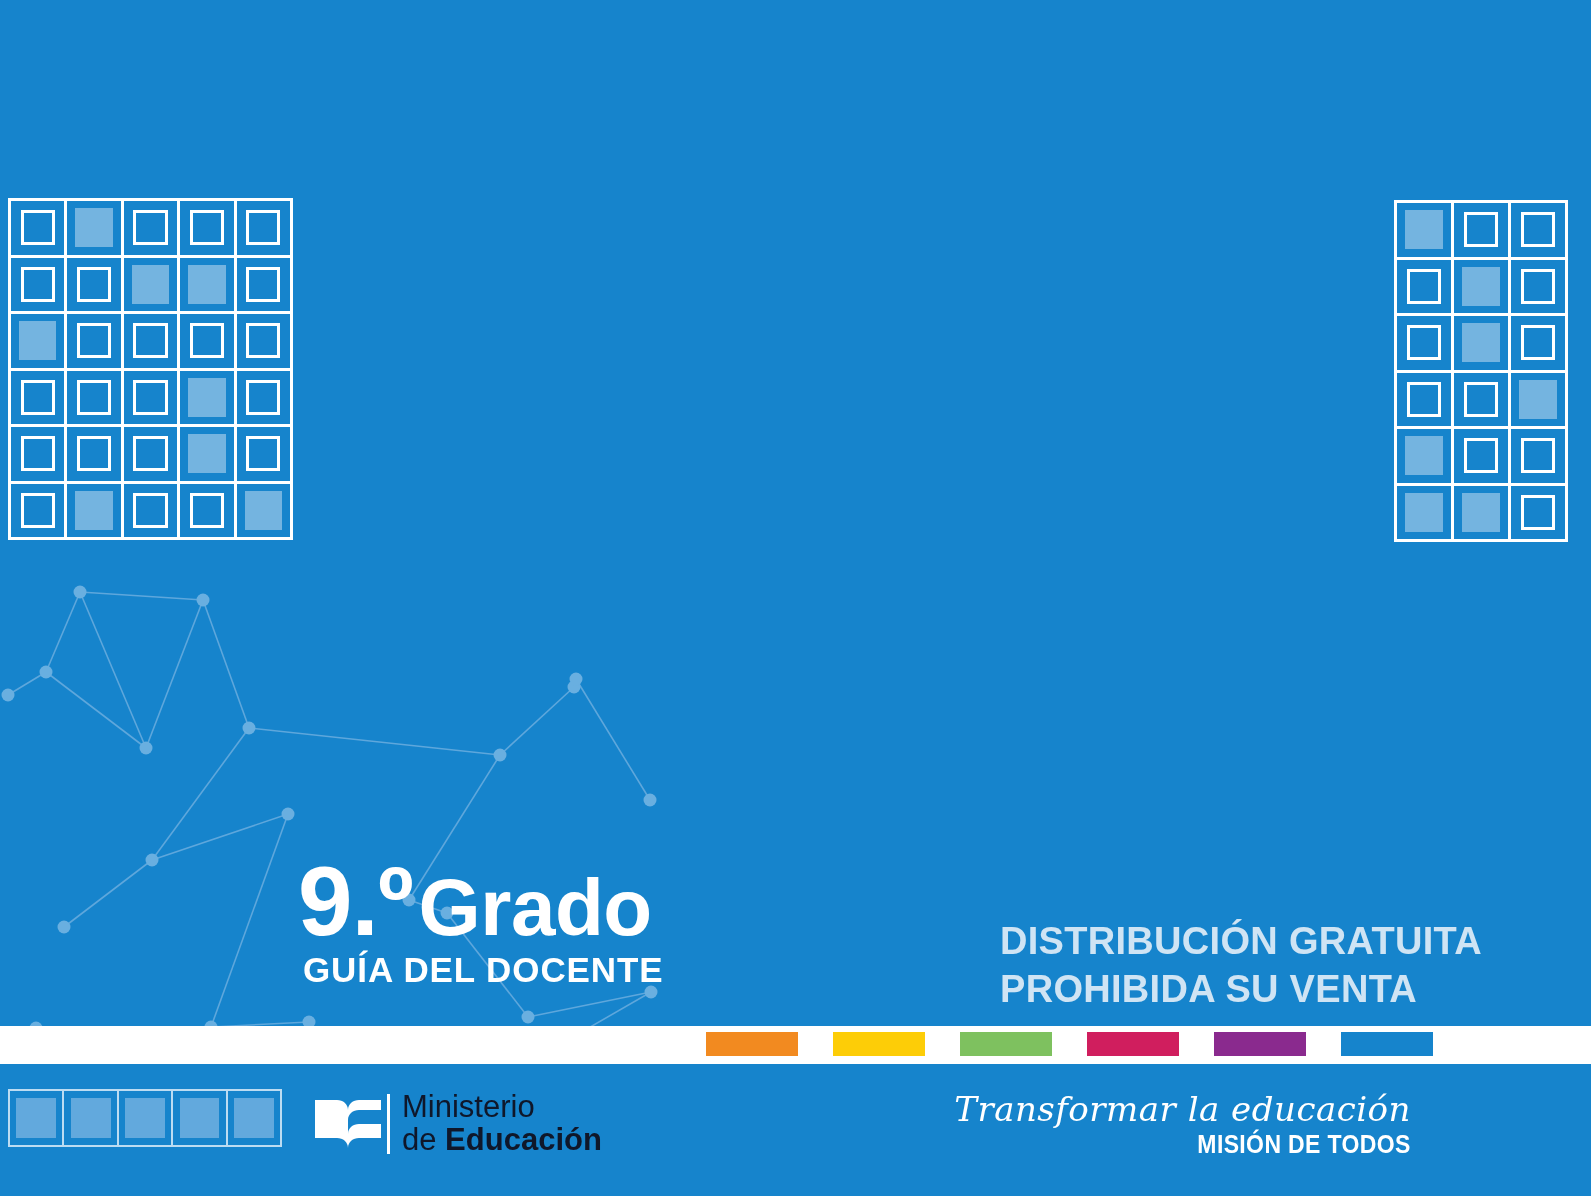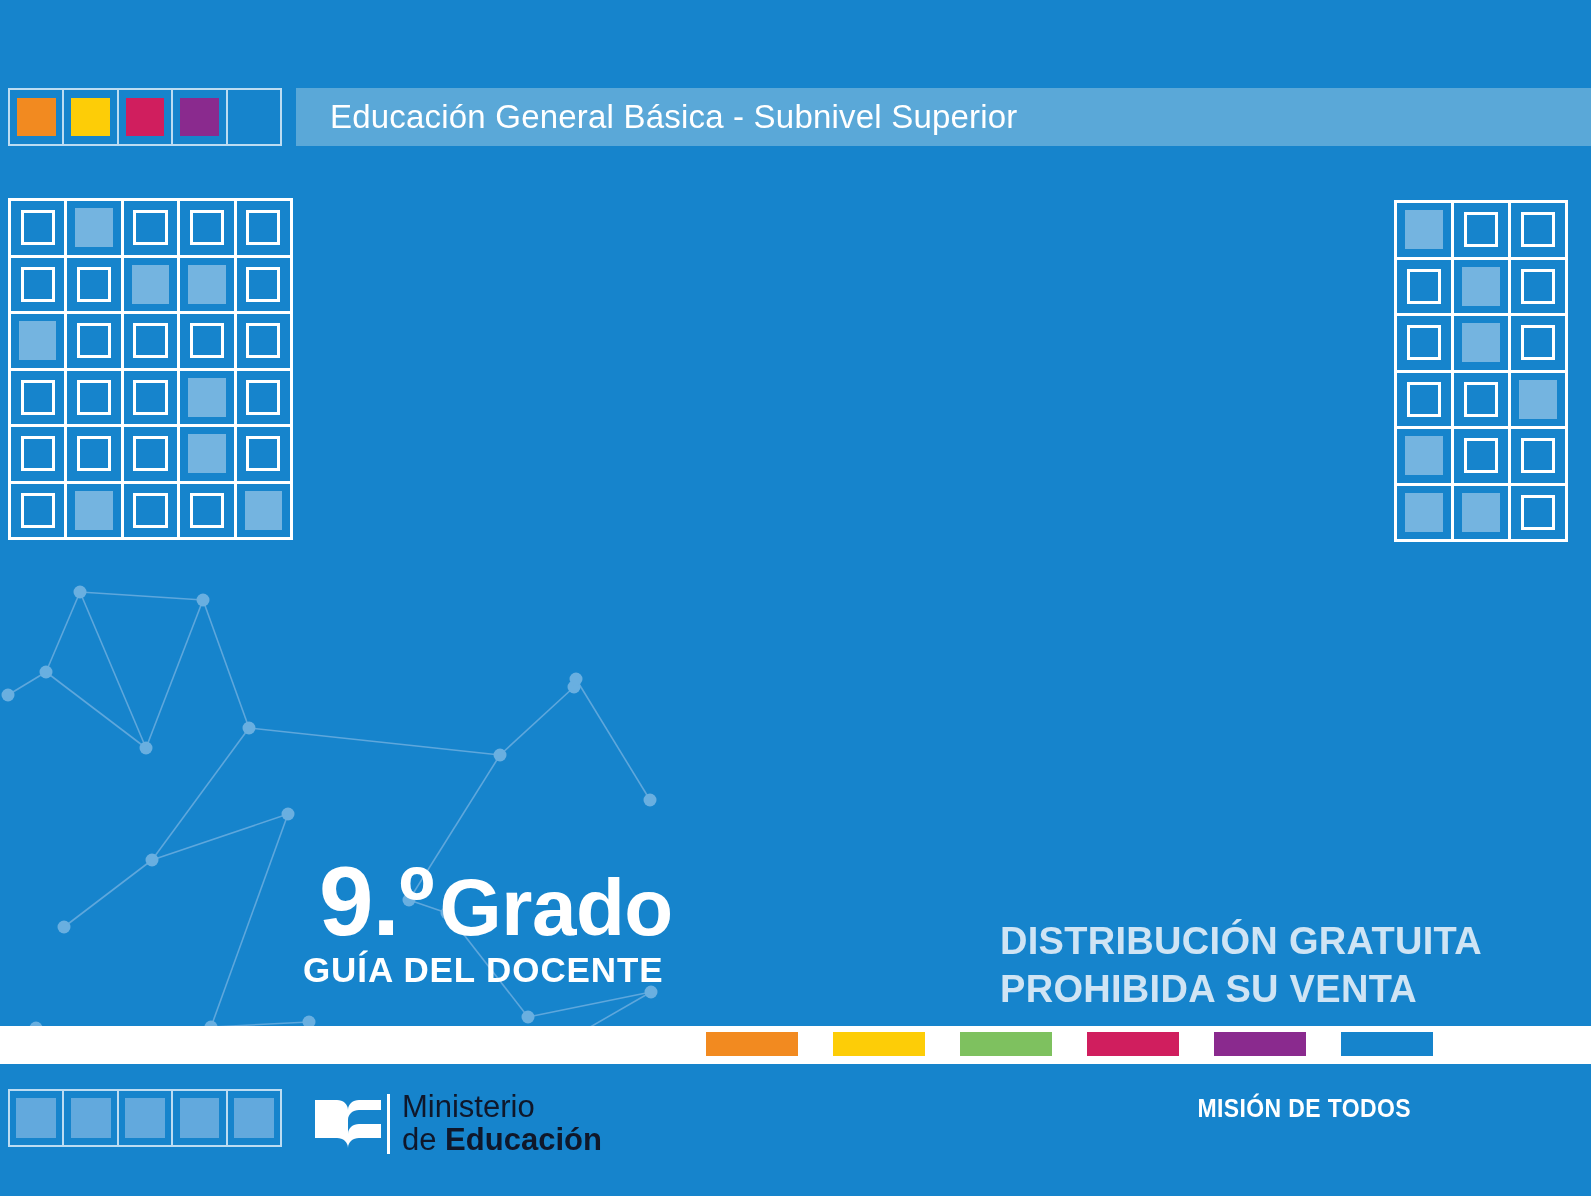--- a/index.html
+++ b/index.html
@@ -154,21 +154,20 @@
     position: absolute;
     left: 298px;
     top: 856px;
     color: #ffffff;
   }
   .grade-line {
     display: flex;
     align-items: baseline;
     line-height: .92;
     white-space: nowrap;
-    margin-left: 21px;
   }
   .grade-num {
     font-size: 98px;
     font-weight: 700;
     letter-spacing: -1px;
   }
   .grade-word {
     font-size: 80px;
     font-weight: 700;
     margin-left: 6px;
@@ -353,42 +352,20 @@
       <circle cx="651" cy="432" r="6.5" fill="#69afe0"></circle>
       <circle cx="36" cy="468" r="6.5" fill="#69afe0"></circle>
       <circle cx="118" cy="660" r="6.5" fill="#69afe0"></circle>
       <circle cx="244" cy="695" r="6.5" fill="#69afe0"></circle>
       <circle cx="321" cy="622" r="6.5" fill="#69afe0"></circle>
       <circle cx="460" cy="666" r="6.5" fill="#69afe0"></circle>
       <circle cx="540" cy="712" r="6.5" fill="#69afe0"></circle>
       <circle cx="650" cy="240" r="6.5" fill="#69afe0"></circle>
     </svg>
 
-  <div class="header-row">
-    <div class="brand-chips" id="brand-chips">
-        <div class="brand-chip">
-          <i style="background: rgb(242, 138, 32);"></i>
-        </div>
-        <div class="brand-chip">
-          <i style="background: rgb(253, 205, 7);"></i>
-        </div>
-        <div class="brand-chip">
-          <i style="background: rgb(208, 30, 94);"></i>
-        </div>
-        <div class="brand-chip">
-          <i style="background: rgb(138, 42, 142);"></i>
-        </div>
-        <div class="brand-chip">
-          <i style="background: rgb(22, 132, 204);"></i>
-        </div>
-      </div>
-    <div class="header-banner">
-      <span>Educación General Básica - Subnivel Superior</span>
-    </div>
-  </div>
 
   <div class="sqgrid" id="grid-left">
       <div class="cell">
         <div class="inner"></div>
       </div>
       <div class="cell">
         <div class="inner filled"></div>
       </div>
       <div class="cell">
         <div class="inner"></div>
@@ -581,16 +558,17 @@
       <path d="M68 30 H46 c-6 0 -11 4 -11 10 v14 c0 -6 5 -10 11 -10 h22 Z" fill="#ffffff"></path>
     </svg>
     <div class="ministry-divider"></div>
     <div class="ministry-text">
       <div class="l1">Ministerio</div>
       <div class="l2"><span>de </span><b>Educación</b></div>
     </div>
   </div>
 
   <div class="tagline">
+    <div class="script">Transformar la educación</div>
     <div class="caps">MISIÓN DE TODOS</div>
   </div>
 
 </div>
 
 </body></html>

